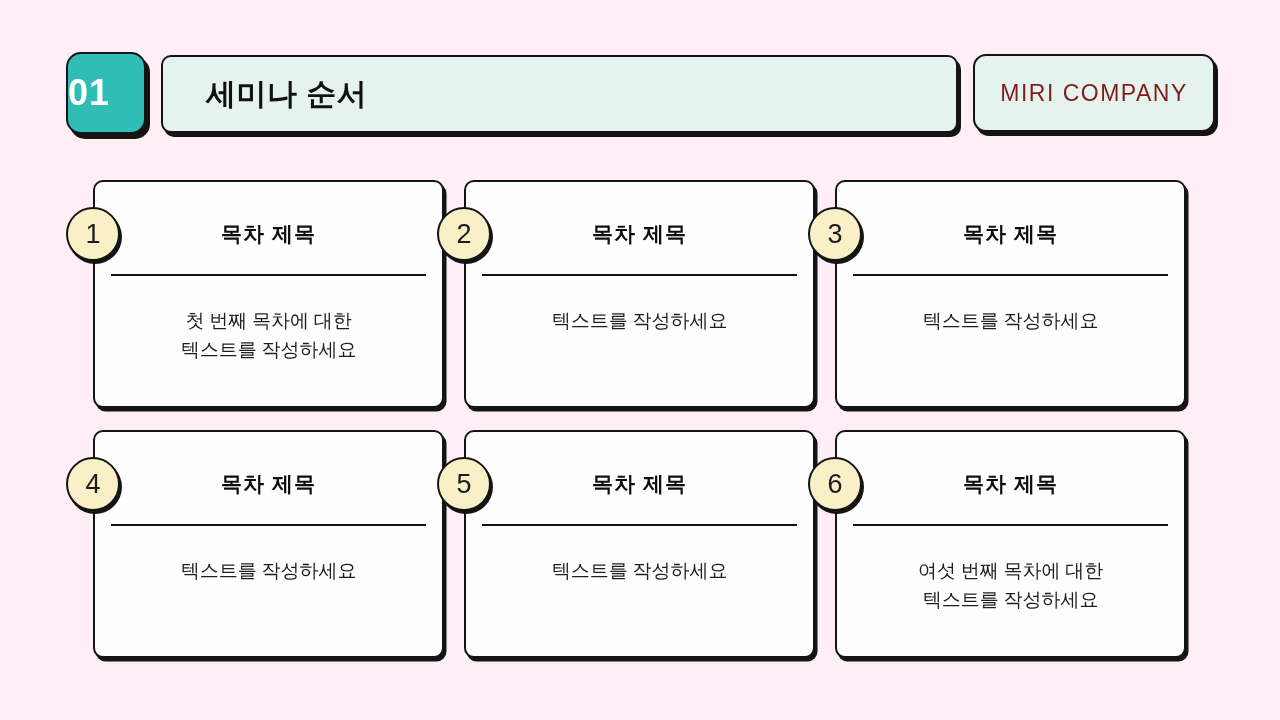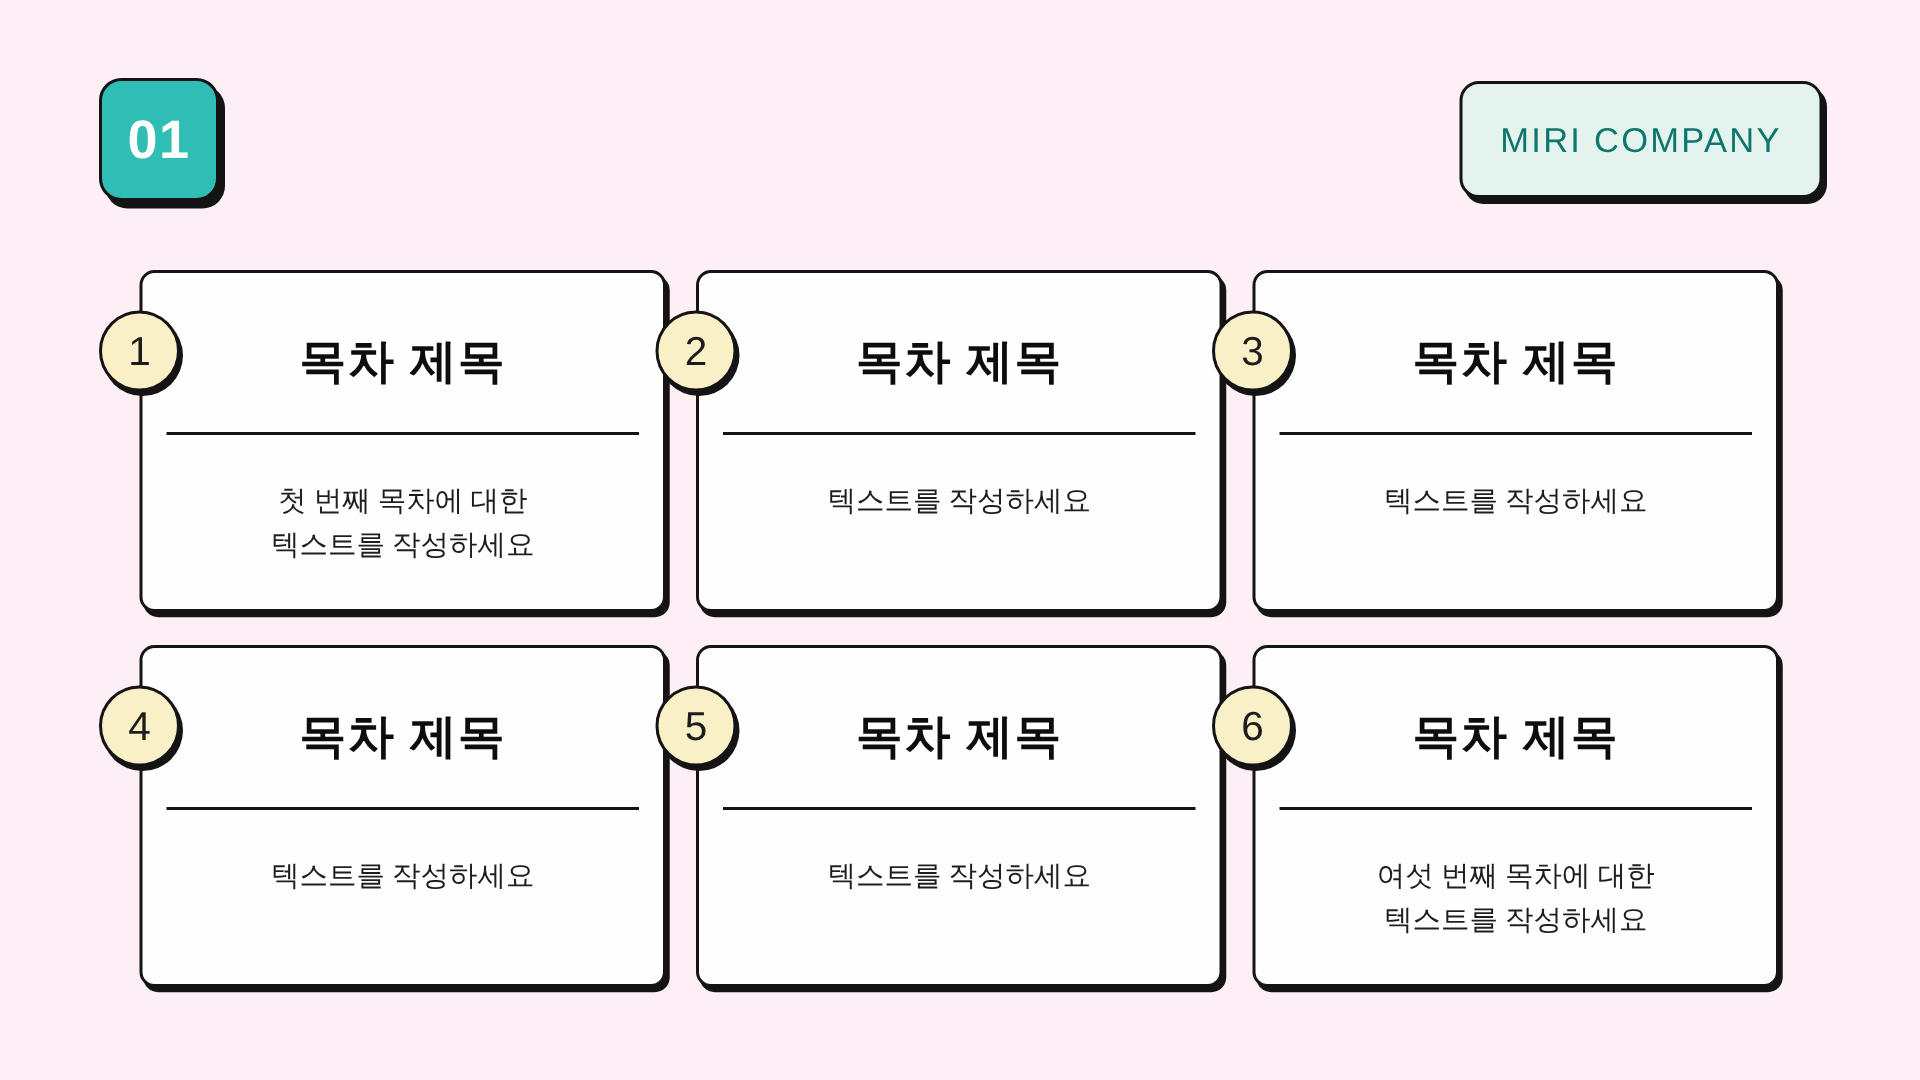--- a/index.html
+++ b/index.html
@@ -25,21 +25,20 @@
     left: 66px;
     top: 52px;
     width: 80px;
     height: 82px;
     background: #2fbdb5;
     border: 2.5px solid #141414;
     border-radius: 15px;
     box-shadow: 4px 5px 0 #141414;
     display: flex;
     align-items: center;
-    justify-content: center;
     color: #ffffff;
     font-size: 36px;
     font-weight: 800;
     letter-spacing: 1px;
     box-sizing: border-box;
   }
   .header-box {
     position: absolute;
     left: 161px;
     top: 55px;
@@ -72,21 +71,21 @@
     box-shadow: 3px 4px 0 #141414;
     display: flex;
     align-items: center;
     justify-content: center;
     box-sizing: border-box;
   }
   .company-text {
     font-size: 23px;
     font-weight: 300;
     letter-spacing: 1.5px;
-    color: #0f766e;
+    color: #7f1d1d;
   }
 
   
   .card {
     position: absolute;
     width: 351px;
     height: 228px;
     background: #fefefe;
     border: 2px solid #141414;
     border-radius: 10px;
@@ -114,21 +113,21 @@
     display: flex;
     align-items: center;
     justify-content: center;
     font-size: 27px;
     font-weight: 300;
     color: #1c1c1c;
     box-sizing: border-box;
   }
   .card-title {
     margin-top: 38px;
-    font-size: 31px;
+    font-size: 21px;
     font-weight: 900;
     color: #0d0d0d;
     letter-spacing: 1px;
   }
   .card-divider {
     margin: 26px auto 0 auto;
     width: calc(100% - 32px);
     border: none;
     border-top: 2px solid #141414;
     height: 0;
@@ -143,20 +142,23 @@
 </style>
 </head>
 <body>
 
 <div class="stage">
 
   <div class="badge">
     <span>01</span>
   </div>
 
+  <div class="header-box">
+    <span class="header-title">세미나 순서</span>
+  </div>
 
   <div class="company-box">
     <span class="company-text">MIRI COMPANY</span>
   </div>
 
   <div class="card c0">
     <div class="num-circle">
       <span>1</span>
     </div>
     <div class="card-title">목차 제목</div>

